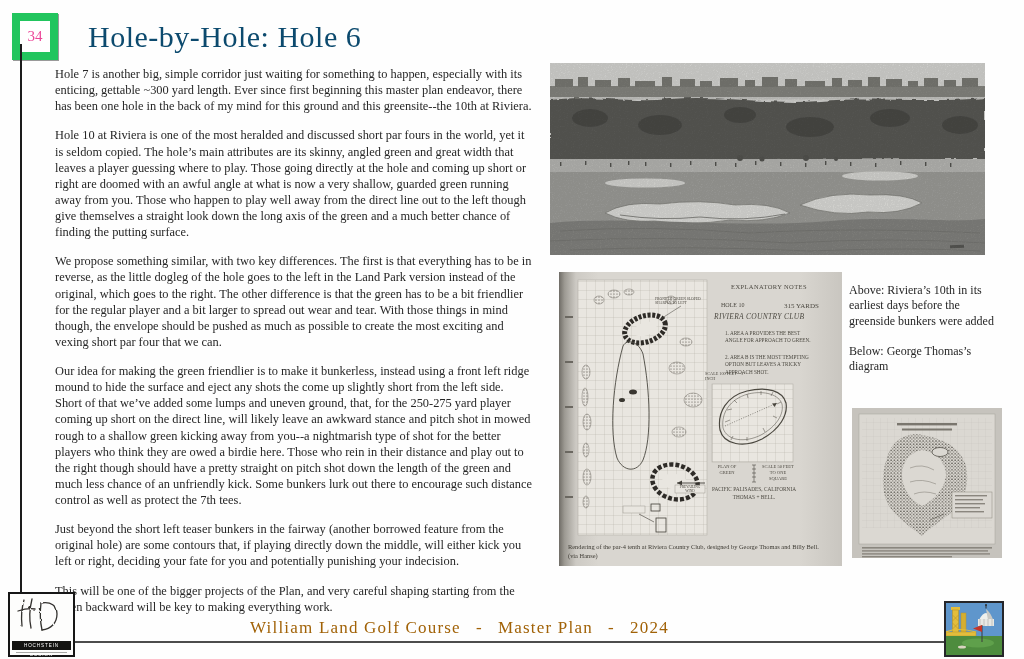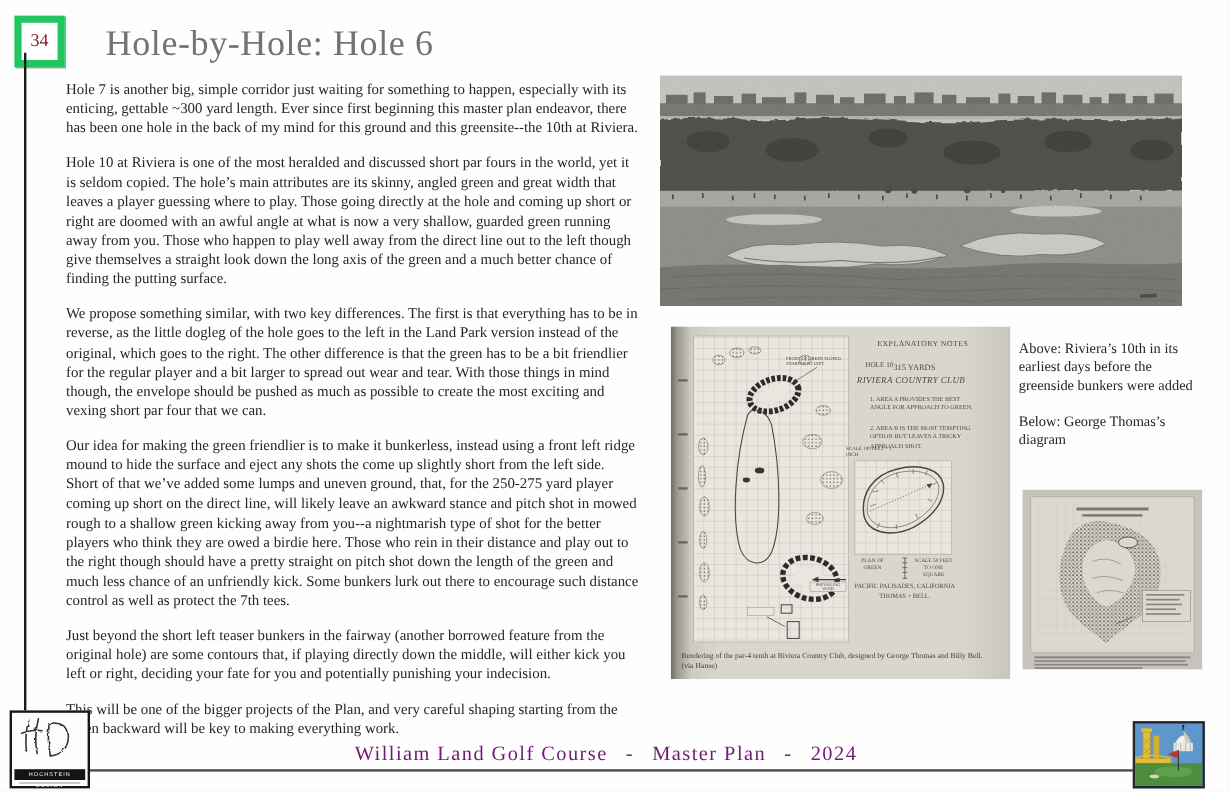--- a/index.html
+++ b/index.html
@@ -1,63 +1,63 @@
 <!DOCTYPE html>
 <html><head>
 <meta charset="utf-8">
 <style>
   html,body{margin:0;padding:0;background:#e9e9e9;}
   .page{position:relative;width:1024px;height:659px;background:#fefefe;overflow:hidden;
         font-family:"Liberation Serif",serif;color:#262626;}
   .abs{position:absolute;}
 
   
-  .pagenum{left:12px;top:13px;width:30px;height:31px;border:6px solid #22c55e;
+  .pagenum{left:12px;top:13px;width:30px;height:31px;border:8px solid #22c55e;
            display:flex;align-items:center;justify-content:center;
-           font-size:15px;color:#7f1d1d;background:#fff;box-shadow:1px 1px 0 #9a9a9a;}
+           font-size:15px;color:#ec4899;background:#fff;box-shadow:1px 1px 0 #9a9a9a;}
   .vline{left:20px;top:44px;width:2px;height:549px;background:#1c1c1c;}
 
   
-  .title{left:88px;top:20px;font-size:30px;letter-spacing:0.5px;color:#737373;white-space:nowrap;}
+  .title{left:88px;top:20px;font-size:30px;letter-spacing:0.5px;color:#0c4a6e;white-space:nowrap;}
   .bodycol{left:55px;top:66px;width:478px;font-size:12.4px;line-height:1.3;}
   .bodycol p{margin:0 0 13px 0;}
 
   
   .capcol{left:849px;top:283px;width:158px;font-size:12px;line-height:1.28;}
   .capcol p{margin:0 0 15px 0;}
 
   
   .photo{left:550px;top:63px;width:435px;height:192px;}
 
   
   .hanse{left:559px;top:272px;width:283px;height:294px;}
   .scan-text{position:absolute;font-family:"Liberation Serif",serif;color:#4d4a42;}
   .st-head{left:160px;top:11px;width:100px;font-size:6.5px;text-align:center;letter-spacing:0.4px;line-height:1.3;}
-  .st-holerow{left:162px;top:30px;width:98px;display:flex;justify-content:flex-start;}
+  .st-holerow{left:162px;top:30px;width:98px;display:flex;justify-content:space-between;}
   .st-hole{font-size:6px;}
   .st-yards{font-size:7px;}
   .st-club{left:155px;top:40px;width:110px;font-size:7.5px;text-align:left;letter-spacing:0.3px;font-style:italic;}
   .st-note1{left:166px;top:58px;width:88px;font-size:5.2px;line-height:1.4;}
   .st-note2{left:166px;top:82px;width:88px;font-size:5.2px;line-height:1.4;}
   .st-scale1{left:146px;top:99px;width:42px;font-size:4.2px;line-height:1.3;}
   .st-plan{left:152px;top:192px;width:32px;font-size:4.5px;text-align:center;line-height:1.3;}
   .st-scale2{left:202px;top:192px;width:34px;font-size:4.5px;text-align:center;line-height:1.3;}
   .st-loc{left:148px;top:214px;width:94px;font-size:5.3px;text-align:center;}
   .st-des{left:148px;top:222px;width:94px;font-size:5.3px;text-align:center;}
   .st-anno1{left:96px;top:25px;width:48px;font-size:3.7px;line-height:1.2;}
   .st-anno2{left:116px;top:213px;width:30px;font-size:3.5px;text-align:center;}
   .st-caption{left:9px;top:271px;width:252px;font-size:6.4px;line-height:1.4;color:#3f3c35;}
 
   
   .thomas{left:852px;top:408px;width:150px;height:150px;}
 
   
   .frule{left:71px;top:641px;width:873px;height:1.5px;background:#4c4c4c;}
-  .ftext{left:240px;top:618px;width:530px;text-align:center;font-size:17px;
-         letter-spacing:1.2px;color:#701a75;white-space:nowrap;}
+  .ftext{left:250px;top:618px;width:530px;text-align:left;font-size:17px;
+         letter-spacing:1.2px;color:#a16207;white-space:nowrap;}
   .hdlogo{left:8px;top:592px;width:63px;height:61px;border:2px solid #161616;background:#fdfdfc;}
   .hdbar{position:absolute;left:2px;right:2px;bottom:5px;height:9px;background:#141412;color:#ffffff;
          font-family:"Liberation Sans",sans-serif;font-size:4.6px;line-height:9px;
          text-align:center;letter-spacing:0.9px;}
   .hdsub{position:absolute;left:6px;right:6px;bottom:2px;height:1px;background:#a8a8a6;}
   .clogo{left:944px;top:601px;width:56px;height:52px;border:2.5px solid #26262a;background:#5f96cc;}
 </style>
 </head>
 <body>
 

